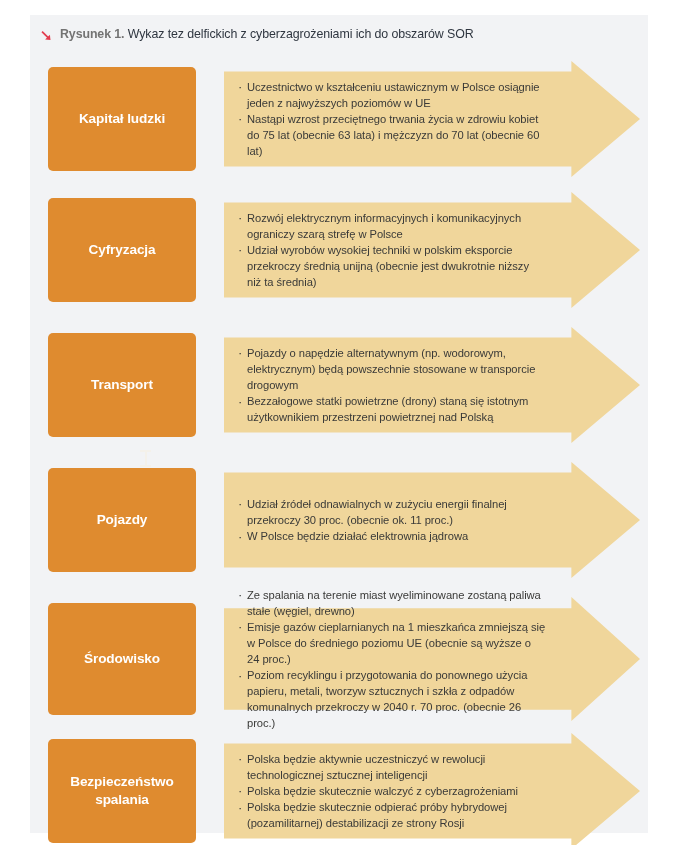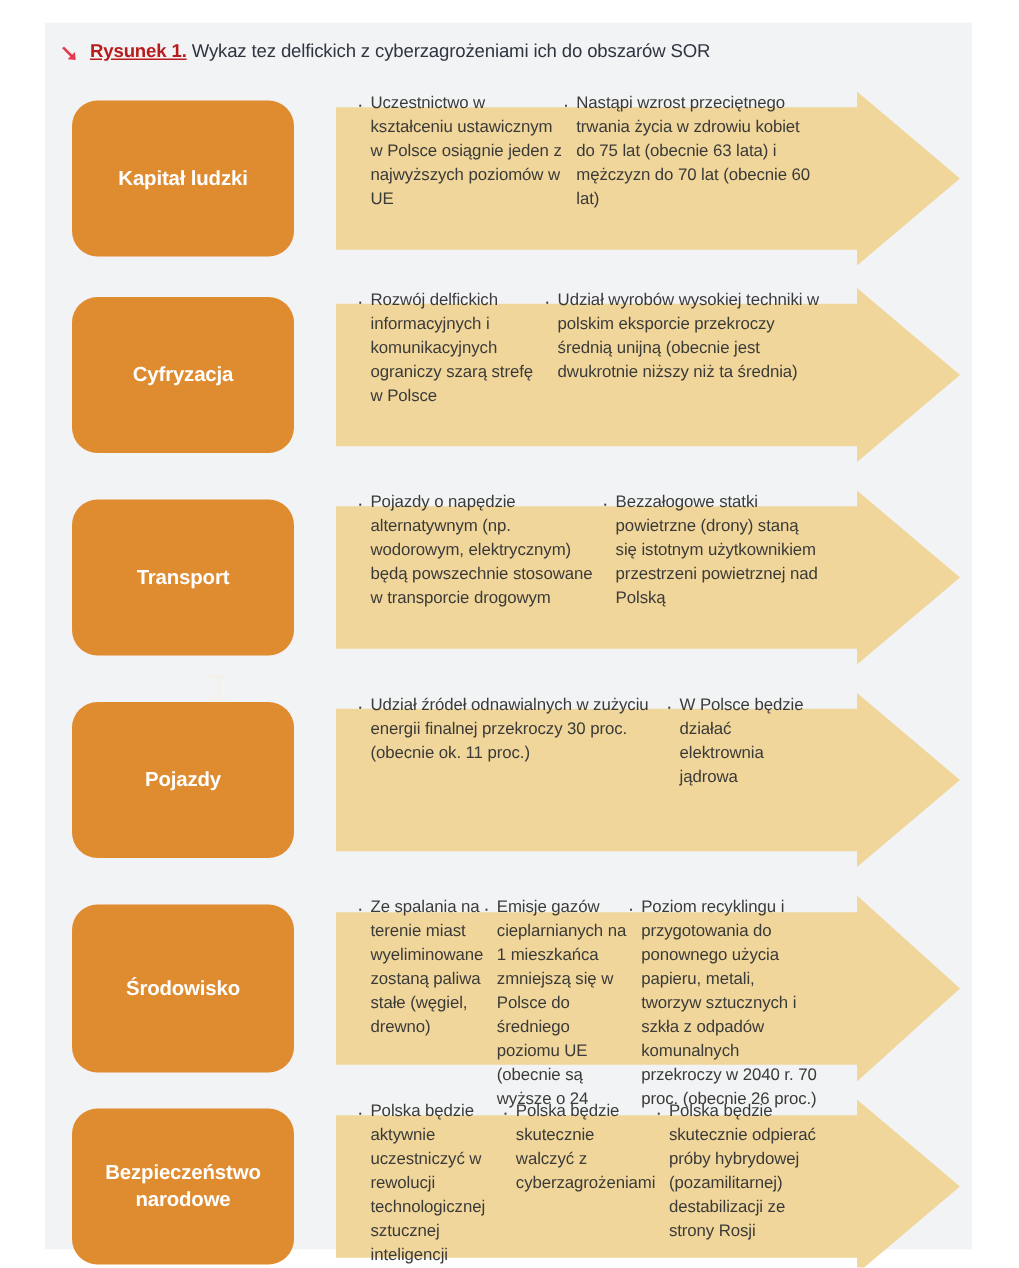--- a/index.html
+++ b/index.html
@@ -44,24 +44,23 @@
     flex: 0 0 auto;
     display: block;
     transform: translateY(1px);
   }
   .caption-text {
     font-size: 12.4px;
     color: #2f3640;
     letter-spacing: -0.1px;
   }
   .caption-label {
-    color: #b91c1c;
+    color: #737373;
     font-weight: 700;
     letter-spacing: -0.1px;
-    text-decoration: underline;
   }
 
   
   .rows {
     position: absolute;
     left: 0;
     top: 34px;
     right: 0;
     bottom: 0;
   }
@@ -85,21 +84,21 @@
   }
 
   
   .label-box {
     position: absolute;
     left: 0;
     top: 6px;
     width: 148px;
     bottom: 6px;
     background: #df8b2f;
-    border-radius: 17px;
+    border-radius: 5px;
     display: flex;
     align-items: center;
     justify-content: center;
     text-align: center;
     padding: 0 6px;
     box-sizing: border-box;
   }
   .label-text {
     color: #ffffff;
     font-weight: 700;
@@ -109,21 +108,21 @@
   }
 
   
   .bullets {
     position: absolute;
     left: 190px;
     right: 96px;
     top: 0;
     bottom: 0;
     display: flex;
-    flex-direction: row;
+    flex-direction: column;
     justify-content: center;
   }
   .bullet {
     position: relative;
     padding-left: 9px;
     font-size: 11.2px;
     line-height: 1.43;
     color: #3a3a38;
     letter-spacing: -0.05px;
   }
@@ -188,21 +187,21 @@
         <div class="bullet">Nastąpi wzrost przeciętnego trwania życia w zdrowiu kobiet do 75 lat (obecnie 63 lata) i mężczyzn do 70 lat (obecnie 60 lat)</div>
       </div>
     </div>
 
     <div class="row" style="top:143px; height:116px;">
       <div class="arrow"></div>
       <div class="label-box">
         <span class="label-text">Cyfryzacja</span>
       </div>
       <div class="bullets">
-        <div class="bullet">Rozwój delfickich informacyjnych i komunikacyjnych ograniczy szarą strefę w Polsce</div>
+        <div class="bullet">Rozwój elektrycznym informacyjnych i komunikacyjnych ograniczy szarą strefę w Polsce</div>
         <div class="bullet">Udział wyrobów wysokiej techniki w polskim eksporcie przekroczy średnią unijną (obecnie jest dwukrotnie niższy niż ta średnia)</div>
       </div>
     </div>
 
     <div class="row" style="top:278px; height:116px;">
       <div class="arrow"></div>
       <div class="label-box">
         <span class="label-text">Transport</span>
       </div>
       <div class="bullets">
@@ -230,21 +229,21 @@
       <div class="bullets">
         <div class="bullet">Ze spalania na terenie miast wyeliminowane zostaną paliwa stałe (węgiel, drewno)</div>
         <div class="bullet">Emisje gazów cieplarnianych na 1 mieszkańca zmniejszą się w Polsce do średniego poziomu UE (obecnie są wyższe o 24 proc.)</div>
         <div class="bullet">Poziom recyklingu i przygotowania do ponownego użycia papieru, metali, tworzyw sztucznych i szkła z odpadów komunalnych przekroczy w 2040 r. 70 proc. (obecnie 26 proc.)</div>
       </div>
     </div>
 
     <div class="row" style="top:684px; height:116px;">
       <div class="arrow"></div>
       <div class="label-box">
-        <span class="label-text">Bezpieczeństwo narodowe</span>
+        <span class="label-text">Bezpieczeństwo spalania</span>
       </div>
       <div class="bullets">
         <div class="bullet">Polska będzie aktywnie uczestniczyć w rewolucji technologicznej sztucznej inteligencji</div>
         <div class="bullet">Polska będzie skutecznie walczyć z cyberzagrożeniami</div>
         <div class="bullet">Polska będzie skutecznie odpierać próby hybrydowej (pozamilitarnej) destabilizacji ze strony Rosji</div>
       </div>
     </div>
 
   </div>
 </div>

